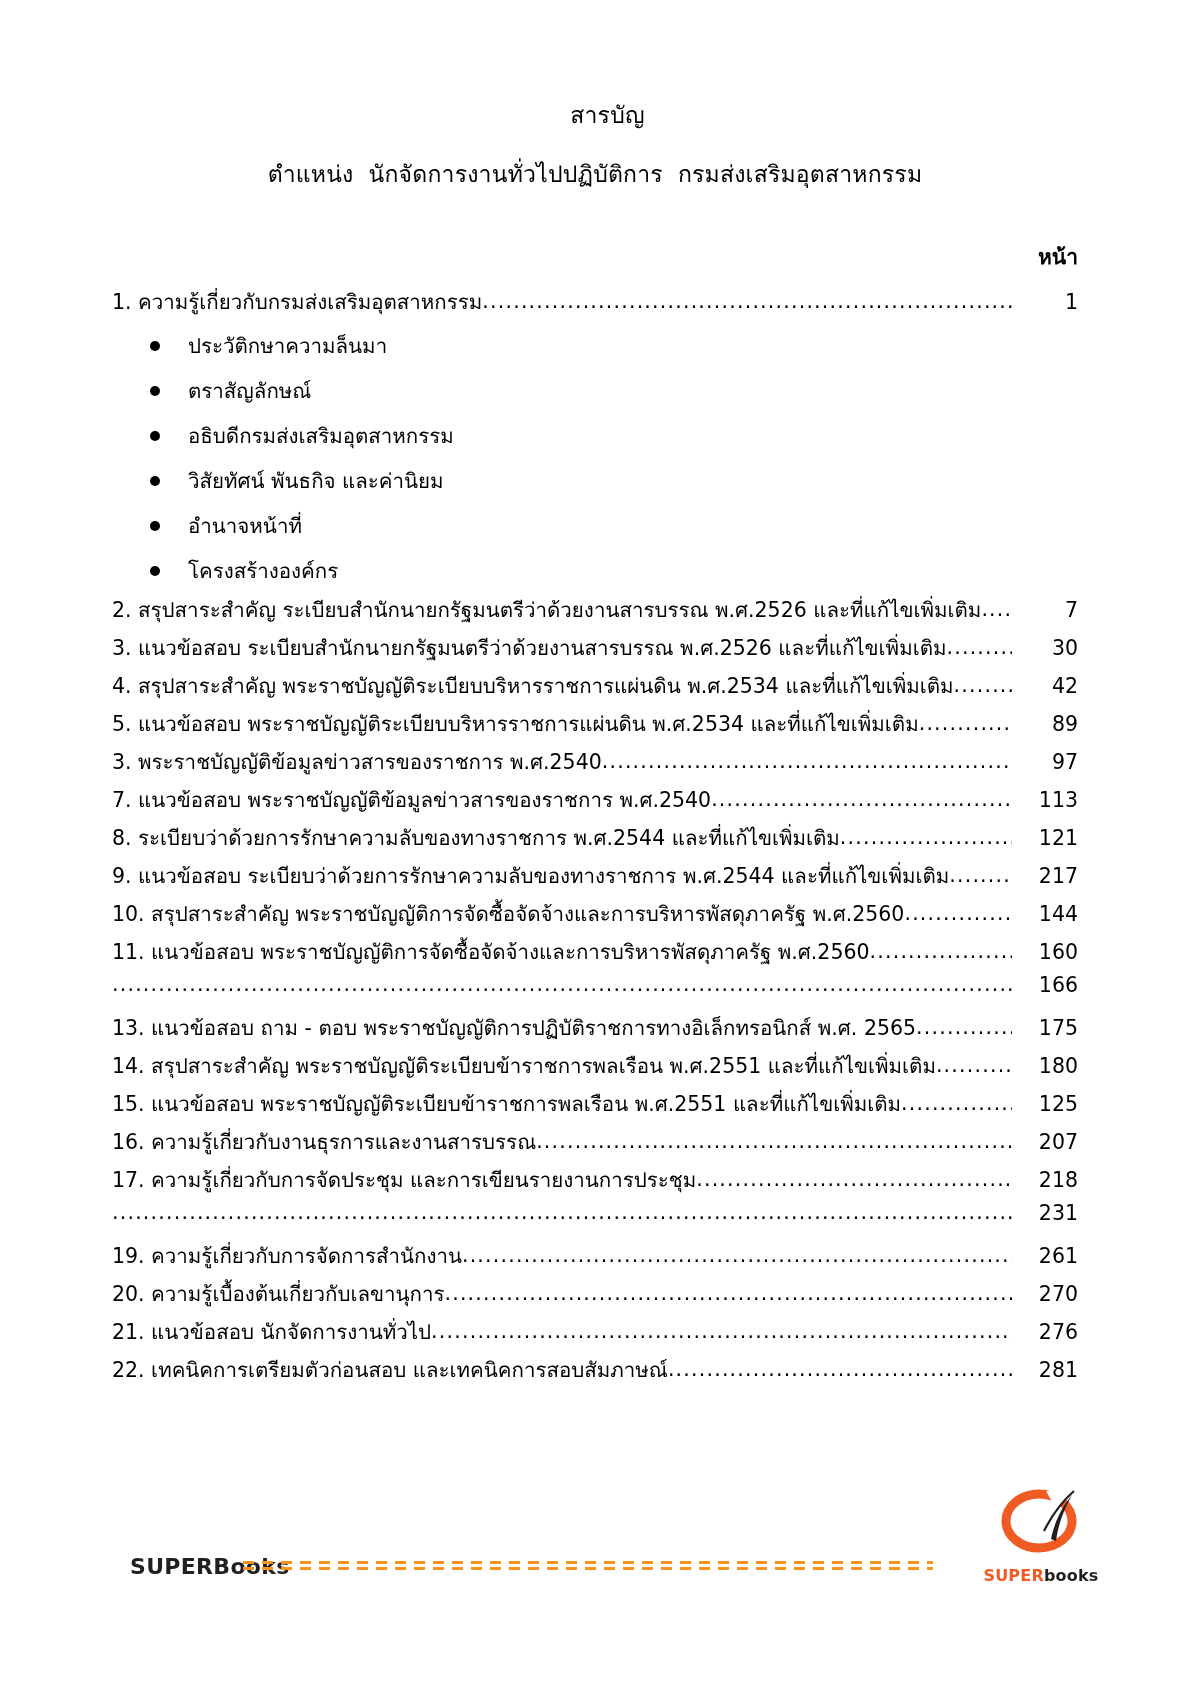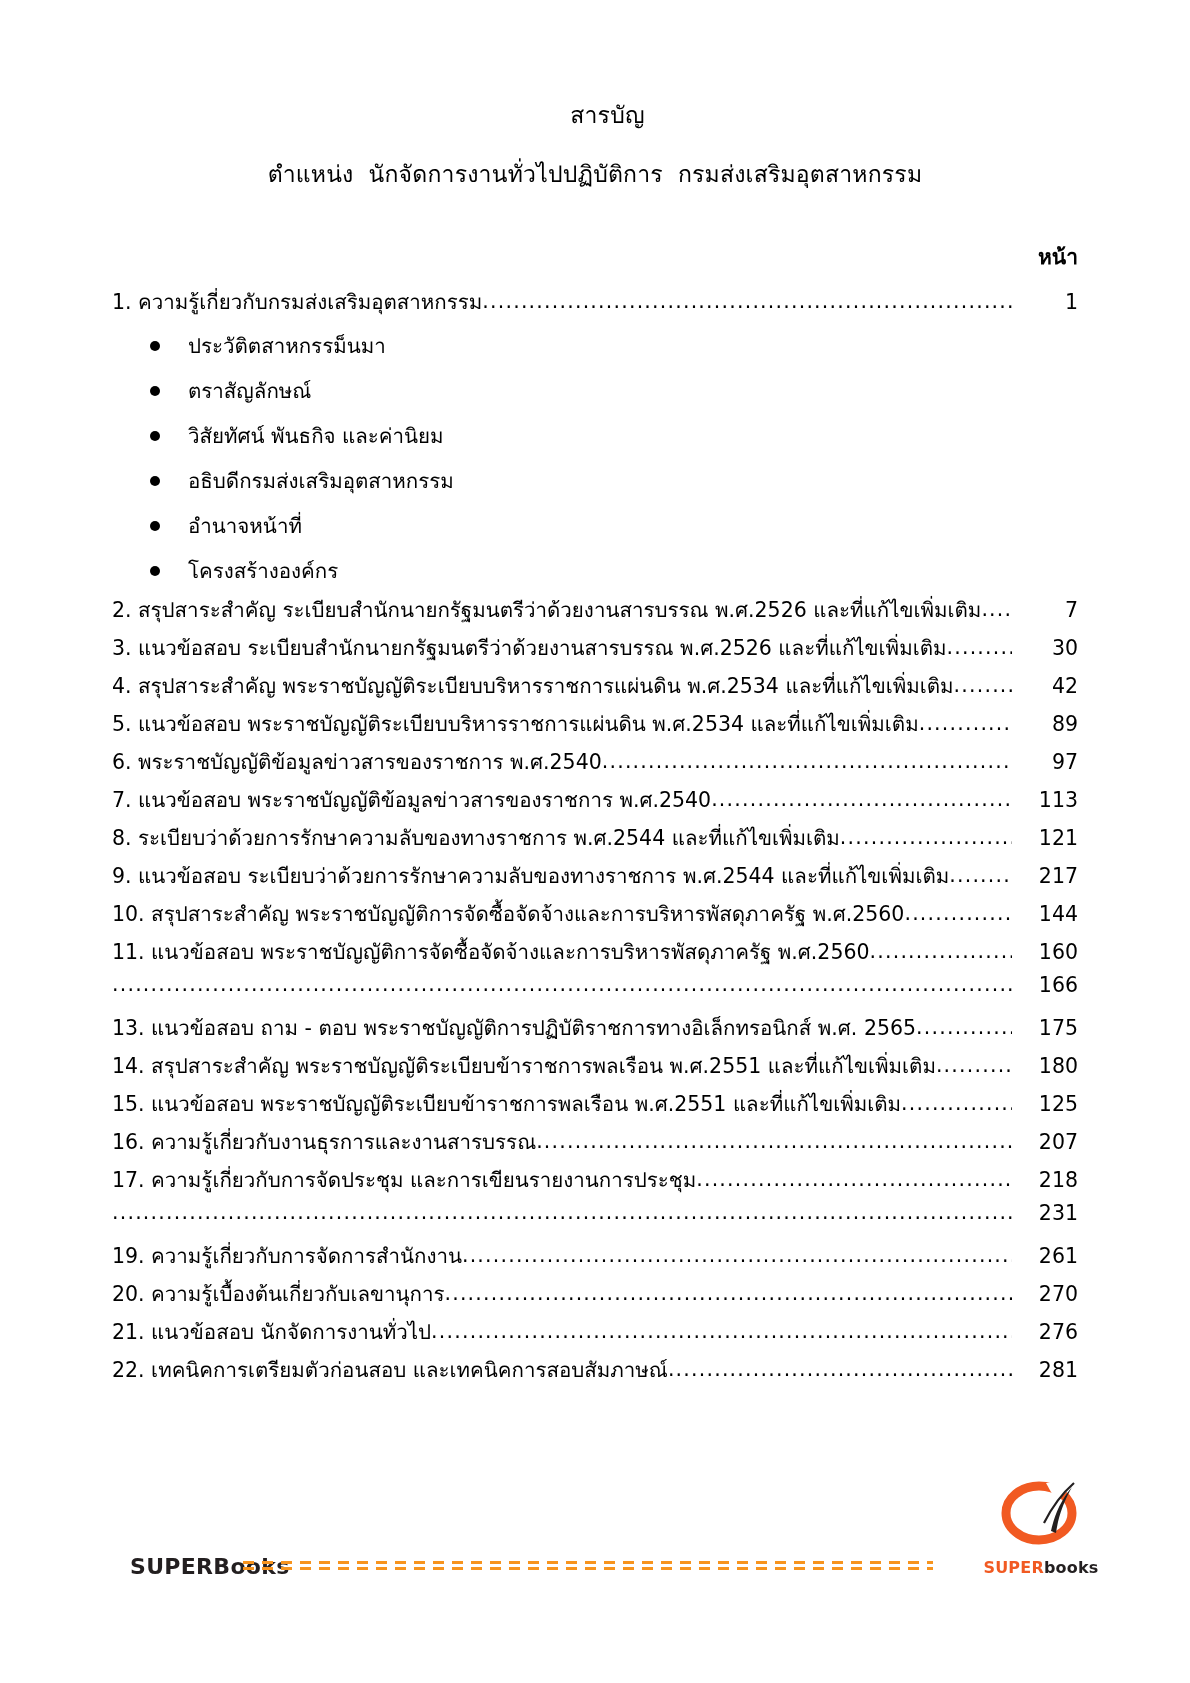--- a/index.html
+++ b/index.html
@@ -156,21 +156,21 @@
     content: "";
     position: absolute;
     left: 0; top: 6px;
     width: 100%; height: 3px;
     background-image:
       repeating-linear-gradient(to right, #f7941e 0 11px, rgba(0,0,0,0) 11px 19px);
   }
   .footer-logo {
     position: absolute;
     right: 90px;
-    bottom: 22px;
+    bottom: 14px;
     width: 118px;
     height: 100px;
   }
   .logo-mark {
     position: absolute;
     left: 14px;
     top: 0;
     width: 86px;
     height: 66px;
   }
@@ -204,36 +204,36 @@
 
     <div class="toc-row">
       <span class="toc-label">1. ความรู้เกี่ยวกับกรมส่งเสริมอุตสาหกรรม</span>
       <span class="toc-leader">................................................................................................................................................................</span>
       <span class="toc-page">1</span>
     </div>
 
     <ul class="bullets">
       <li class="bullet-row">
         <span class="bullet-dot"></span>
-        <span class="bullet-text">ประวัติตสาหกรรม็นมา</span>
+        <span class="bullet-text">ประวัติกษาความล็นมา</span>
       </li>
       <li class="bullet-row">
         <span class="bullet-dot"></span>
         <span class="bullet-text">ตราสัญลักษณ์</span>
       </li>
       <li class="bullet-row">
         <span class="bullet-dot"></span>
+        <span class="bullet-text">อธิบดีกรมส่งเสริมอุตสาหกรรม</span>
+      </li>
+      <li class="bullet-row">
+        <span class="bullet-dot"></span>
         <span class="bullet-text">วิสัยทัศน์ พันธกิจ และค่านิยม</span>
       </li>
       <li class="bullet-row">
         <span class="bullet-dot"></span>
-        <span class="bullet-text">อธิบดีกรมส่งเสริมอุตสาหกรรม</span>
-      </li>
-      <li class="bullet-row">
-        <span class="bullet-dot"></span>
         <span class="bullet-text">อำนาจหน้าที่</span>
       </li>
       <li class="bullet-row">
         <span class="bullet-dot"></span>
         <span class="bullet-text">โครงสร้างองค์กร</span>
       </li>
     </ul>
 
     <div class="toc-row">
       <span class="toc-label">2. สรุปสาระสำคัญ ระเบียบสำนักนายกรัฐมนตรีว่าด้วยงานสารบรรณ พ.ศ.2526 และที่แก้ไขเพิ่มเติม</span>
@@ -249,21 +249,21 @@
       <span class="toc-label">4. สรุปสาระสำคัญ พระราชบัญญัติระเบียบบริหารราชการแผ่นดิน พ.ศ.2534 และที่แก้ไขเพิ่มเติม</span>
       <span class="toc-leader">................................................................................................................................................................</span>
       <span class="toc-page">42</span>
     </div>
     <div class="toc-row">
       <span class="toc-label">5. แนวข้อสอบ พระราชบัญญัติระเบียบบริหารราชการแผ่นดิน พ.ศ.2534 และที่แก้ไขเพิ่มเติม</span>
       <span class="toc-leader">................................................................................................................................................................</span>
       <span class="toc-page">89</span>
     </div>
     <div class="toc-row">
-      <span class="toc-label">6. พระราชบัญญัติข้อมูลข่าวสารของราชการ พ.ศ.2540</span>
+      <span class="toc-label">3. พระราชบัญญัติข้อมูลข่าวสารของราชการ พ.ศ.2540</span>
       <span class="toc-leader">................................................................................................................................................................</span>
       <span class="toc-page">97</span>
     </div>
     <div class="toc-row">
       <span class="toc-label">7. แนวข้อสอบ พระราชบัญญัติข้อมูลข่าวสารของราชการ พ.ศ.2540</span>
       <span class="toc-leader">................................................................................................................................................................</span>
       <span class="toc-page">113</span>
     </div>
     <div class="toc-row">
       <span class="toc-label">8. ระเบียบว่าด้วยการรักษาความลับของทางราชการ พ.ศ.2544 และที่แก้ไขเพิ่มเติม</span>

